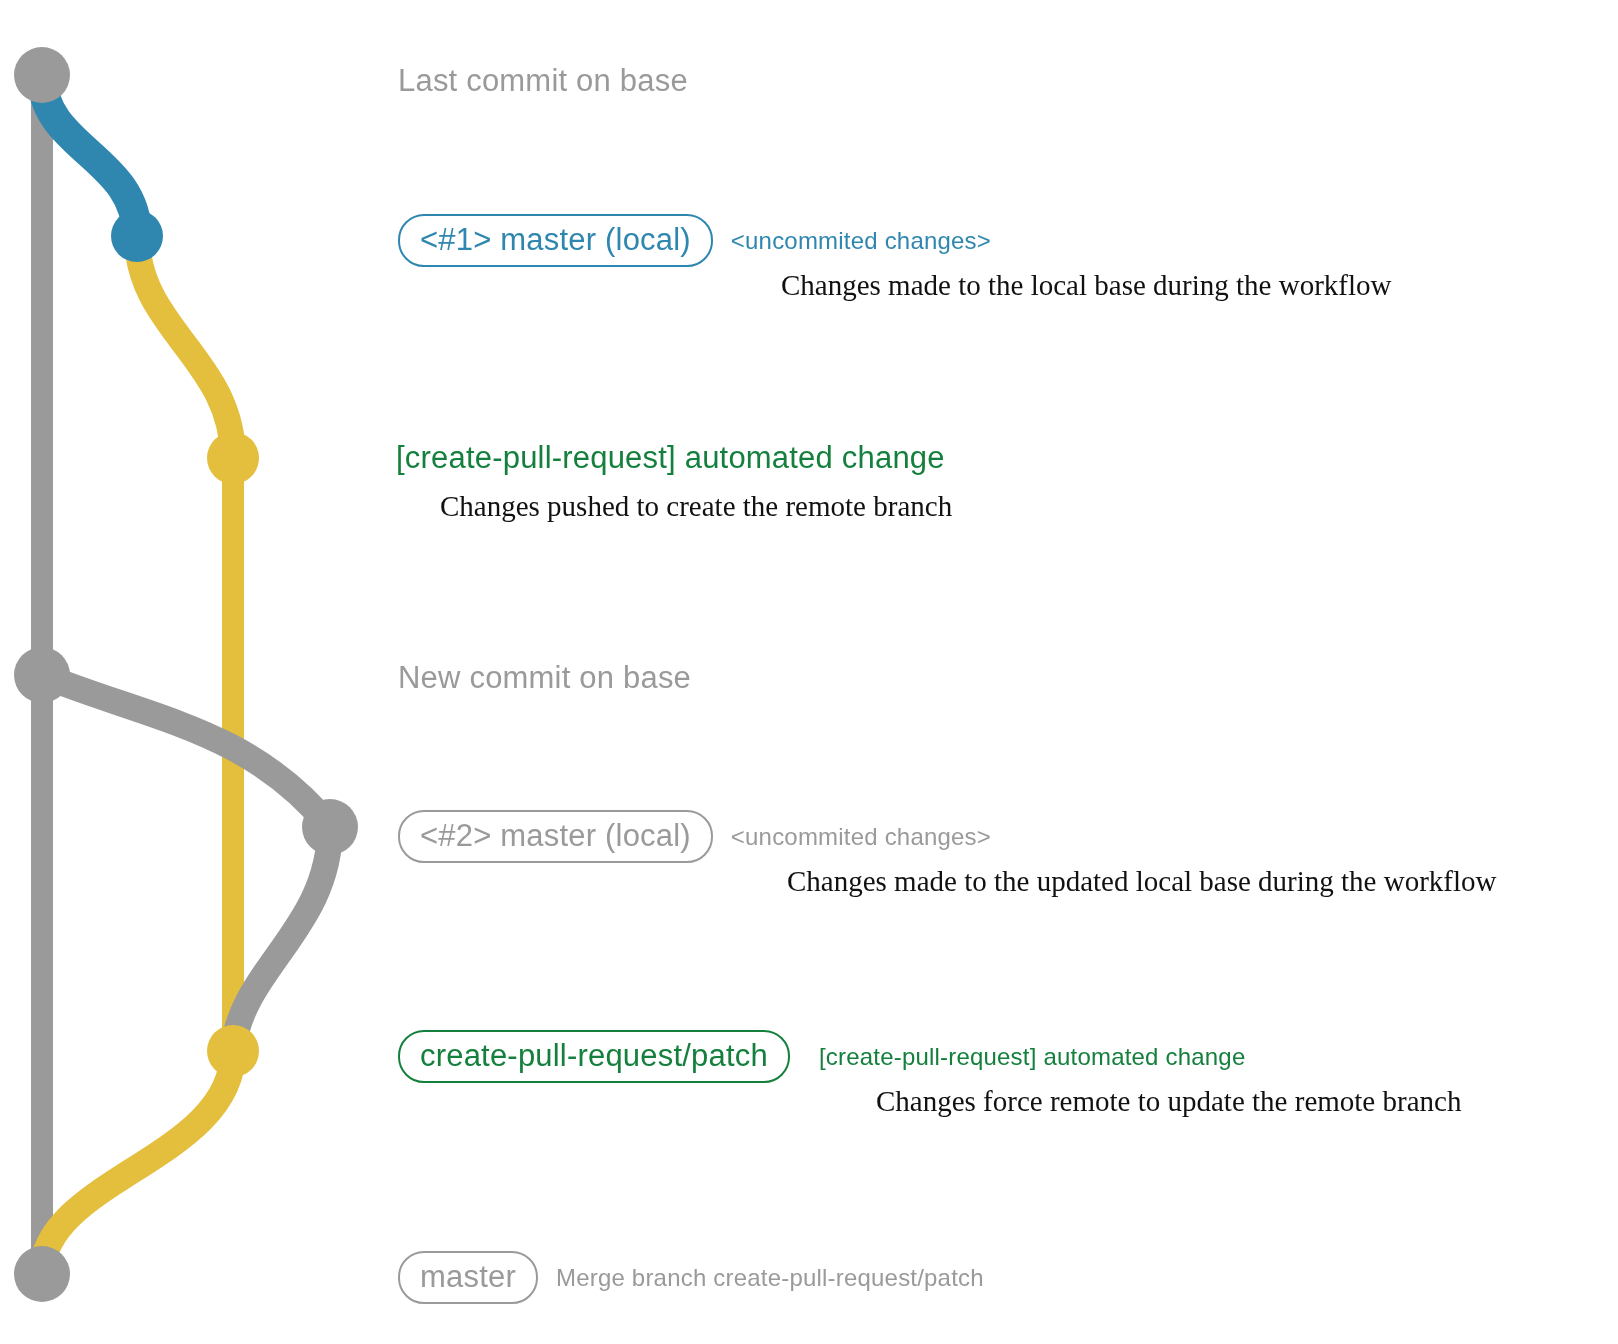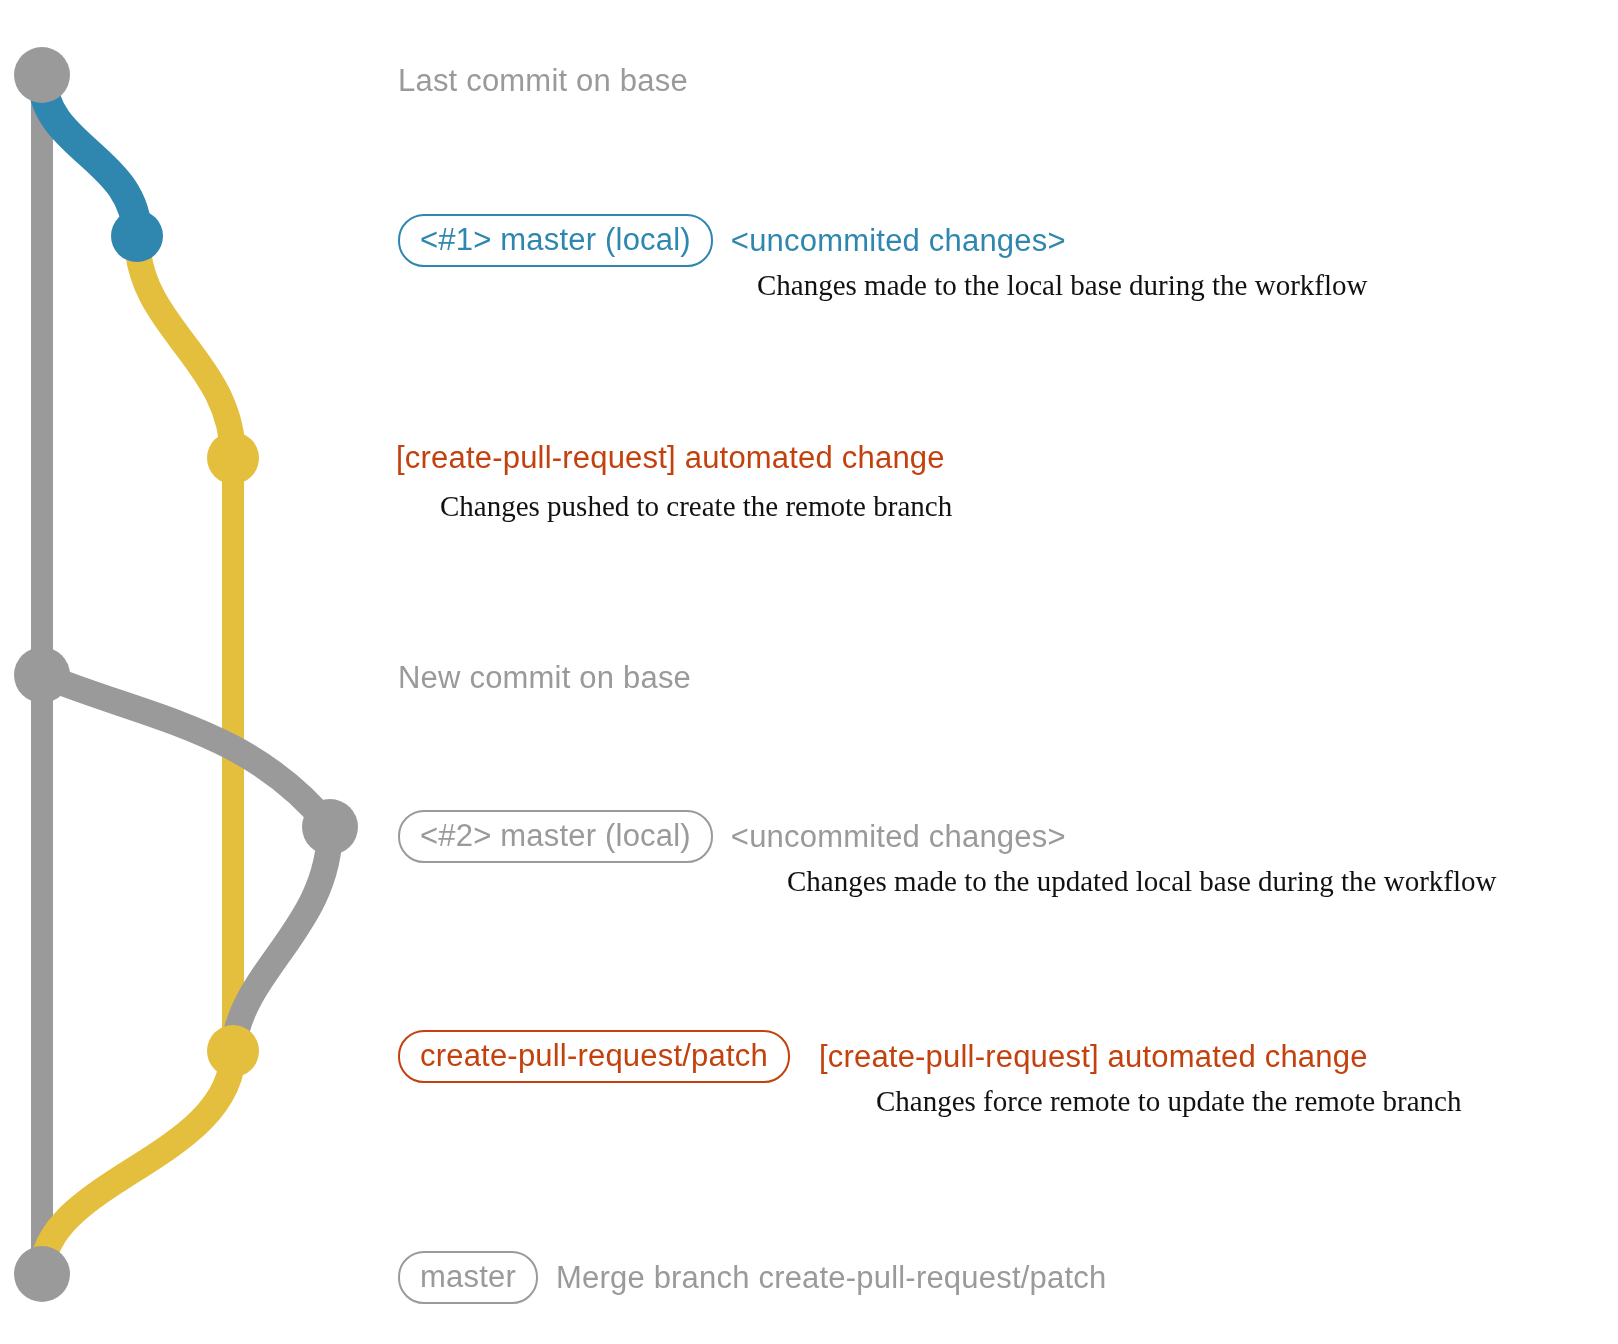--- a/index.html
+++ b/index.html
@@ -46,33 +46,33 @@
     font-size: 31px;
     line-height: 1.0;
     letter-spacing: 0.2px;
     background: transparent;
   }
   .badge-text {
     display: inline-block;
   }
   .subject {
     font-family: "Liberation Sans", sans-serif;
-    font-size: 31px;
+    font-size: 24px;
     letter-spacing: 0.2px;
     margin-left: 18px;
   }
   .desc {
     position: absolute;
     font-family: "Liberation Serif", serif;
     font-size: 29px;
     color: #111111;
     white-space: nowrap;
   }
   .c-blue   { color: #2f87b0; text-align: center; }
-  .c-yellow { color: #c2410c; }
+  .c-yellow { color: #15803d; }
   .c-gray   { color: #9a9a9a; }
 </style>
 </head>
 <body>
 
 <div id="canvas">
 
   <svg id="graph-svg" viewBox="0 0 1618 1344" xmlns="http://www.w3.org/2000/svg">
 
     <path d="M 42 46 L 42 1245" stroke="#9a9a9a" stroke-width="22" fill="none" stroke-linecap="round"></path>
@@ -101,21 +101,21 @@
   <div class="row" style="left:398px; top:34px;">
     <span class="plain-label c-gray">Last commit on base</span>
   </div>
 
   <div class="row" style="left:398px; top:185px;">
     <span class="badge c-blue">
       <span class="badge-text">&lt;#1&gt; master (local)</span>
     </span>
     <span class="subject c-blue">&lt;uncommited changes&gt;</span>
   </div>
-  <div class="desc" style="left:757px; top:240px;">Changes made to the local base during the workflow</div>
+  <div class="desc" style="left:781px; top:240px;">Changes made to the local base during the workflow</div>
 
   <div class="row" style="left:396px; top:411px;">
     <span class="plain-label c-yellow">[create-pull-request] automated change</span>
   </div>
   <div class="desc" style="left:440px; top:461px;">Changes pushed to create the remote branch</div>
 
   <div class="row" style="left:398px; top:631px;">
     <span class="plain-label c-gray">New commit on base</span>
   </div>
 

